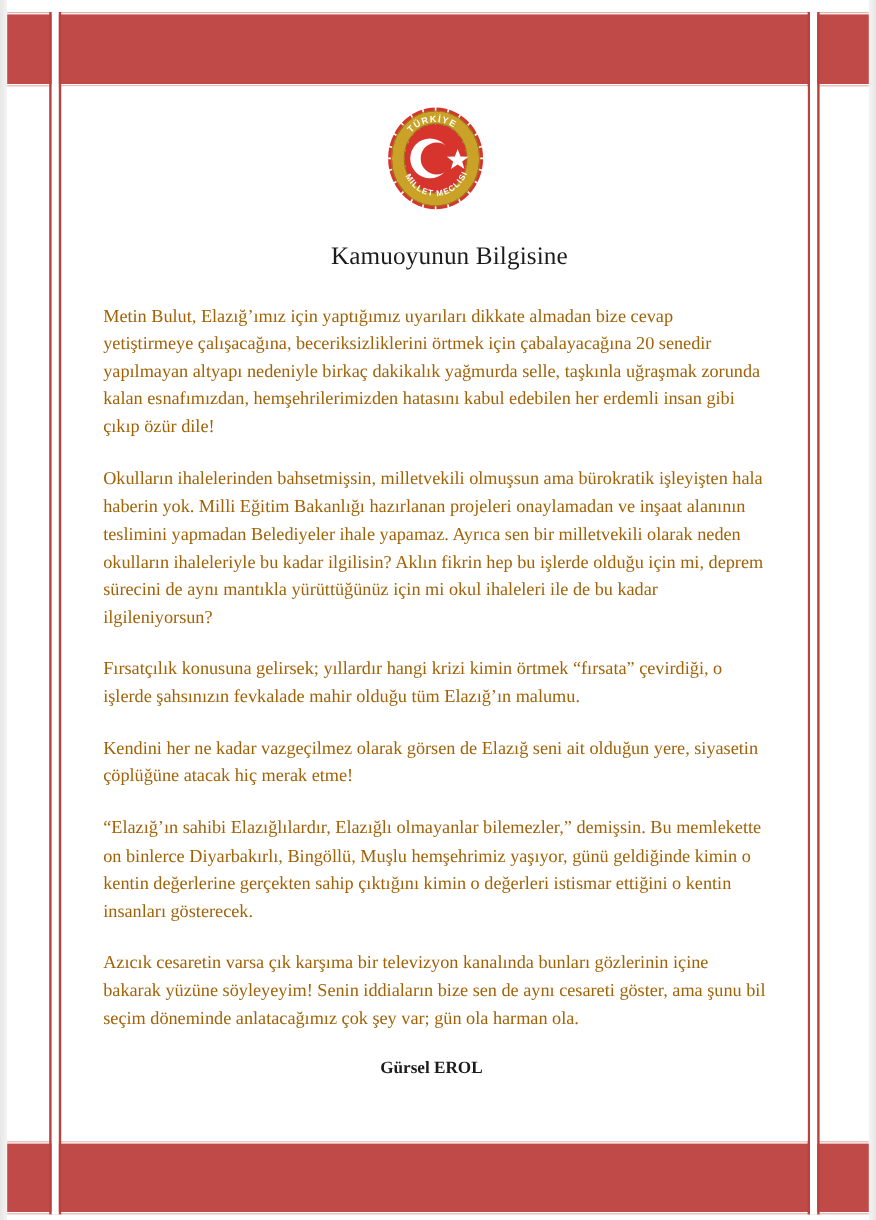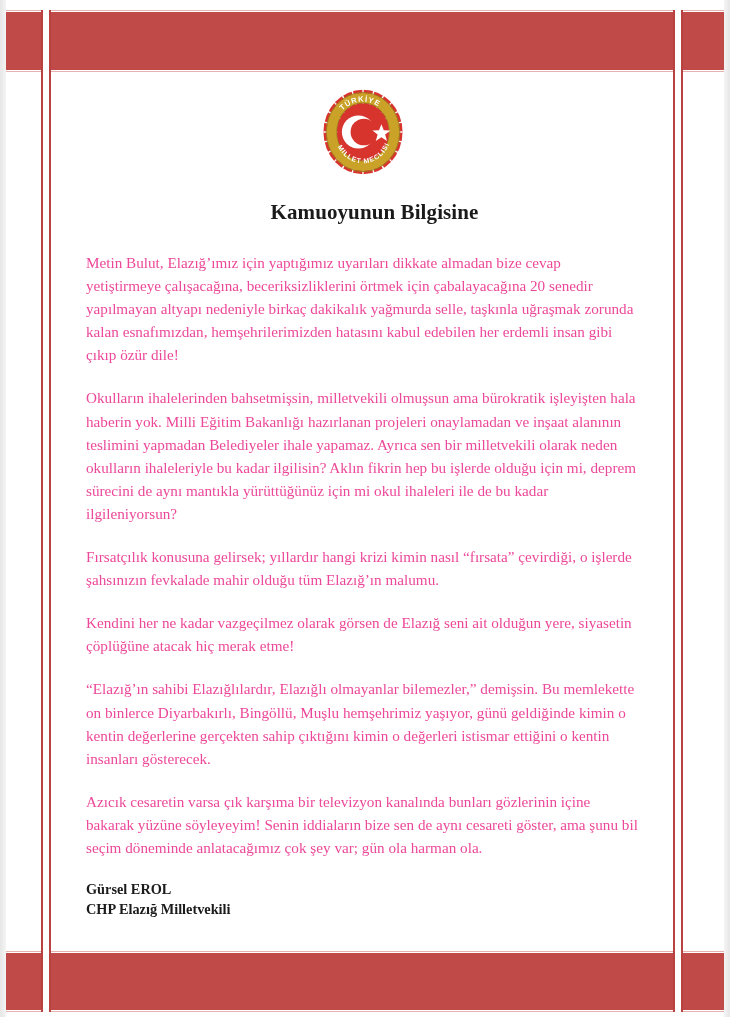--- a/index.html
+++ b/index.html
@@ -98,41 +98,41 @@
   }
   .logo {
     display: inline-block;
     width: 92px;
     height: 92px;
   }
 
   .doc-title {
     text-align: center;
     font-size: 21px;
-    font-weight: bold;
+    font-weight: normal;
     color: #1b1b1b;
     margin: 18px 0 0 0;
     letter-spacing: .1px;
     padding-left: 24px;
   }
 
   .body-copy {
     margin: 26px 34px 0 34px;
   }
   .para {
     font-size: 15.2px;
     line-height: 1.52;
-    color: #ec4899;
+    color: #a16207;
     margin: 0 0 20px 0;
     text-align: left;
   }
 
   .signature {
     margin: 10px 40px 0 34px;
-    text-align: left;
+    text-align: center;
     font-weight: bold;
     font-size: 14.3px;
     line-height: 1.42;
     color: #1b1b1b;
   }
   .signature div { white-space: nowrap; }
 </style>
 </head>
 <body>
 
@@ -218,25 +218,24 @@
           </text>
         </svg>
       </span>
     </div>
 
     <h1 class="doc-title">Kamuoyunun Bilgisine</h1>
 
     <div class="body-copy">
       <p class="para">Metin Bulut, Elazığ’ımız için yaptığımız uyarıları dikkate almadan bize cevap yetiştirmeye çalışacağına, beceriksizliklerini örtmek için çabalayacağına 20 senedir yapılmayan altyapı nedeniyle birkaç dakikalık yağmurda selle, taşkınla uğraşmak zorunda kalan esnafımızdan, hemşehrilerimizden hatasını kabul edebilen her erdemli insan gibi çıkıp özür dile!</p>
       <p class="para">Okulların ihalelerinden bahsetmişsin, milletvekili olmuşsun ama bürokratik işleyişten hala haberin yok. Milli Eğitim Bakanlığı hazırlanan projeleri onaylamadan ve inşaat alanının teslimini yapmadan Belediyeler ihale yapamaz. Ayrıca sen bir milletvekili olarak neden okulların ihaleleriyle bu kadar ilgilisin? Aklın fikrin hep bu işlerde olduğu için mi, deprem sürecini de aynı mantıkla yürüttüğünüz için mi okul ihaleleri ile de bu kadar ilgileniyorsun?</p>
-      <p class="para">Fırsatçılık konusuna gelirsek; yıllardır hangi krizi kimin nasıl “fırsata” çevirdiği, o işlerde şahsınızın fevkalade mahir olduğu tüm Elazığ’ın malumu.</p>
+      <p class="para">Fırsatçılık konusuna gelirsek; yıllardır hangi krizi kimin örtmek “fırsata” çevirdiği, o işlerde şahsınızın fevkalade mahir olduğu tüm Elazığ’ın malumu.</p>
       <p class="para">Kendini her ne kadar vazgeçilmez olarak görsen de Elazığ seni ait olduğun yere, siyasetin çöplüğüne atacak hiç merak etme!</p>
       <p class="para">“Elazığ’ın sahibi Elazığlılardır,  Elazığlı olmayanlar bilemezler,” demişsin. Bu memlekette on binlerce Diyarbakırlı, Bingöllü, Muşlu hemşehrimiz yaşıyor, günü geldiğinde kimin o kentin değerlerine gerçekten sahip çıktığını kimin o değerleri istismar ettiğini o kentin insanları gösterecek.</p>
       <p class="para">Azıcık cesaretin varsa çık karşıma bir televizyon kanalında bunları gözlerinin içine bakarak yüzüne söyleyeyim! Senin iddiaların bize sen de aynı cesareti göster, ama şunu bil seçim döneminde anlatacağımız çok şey var; gün ola harman ola.</p>
     </div>
 
     <div class="signature">
       <div>Gürsel EROL</div>
-      <div>CHP Elazığ Milletvekili</div>
     </div>
 
   </div>
 </div>
 
 </body></html>

